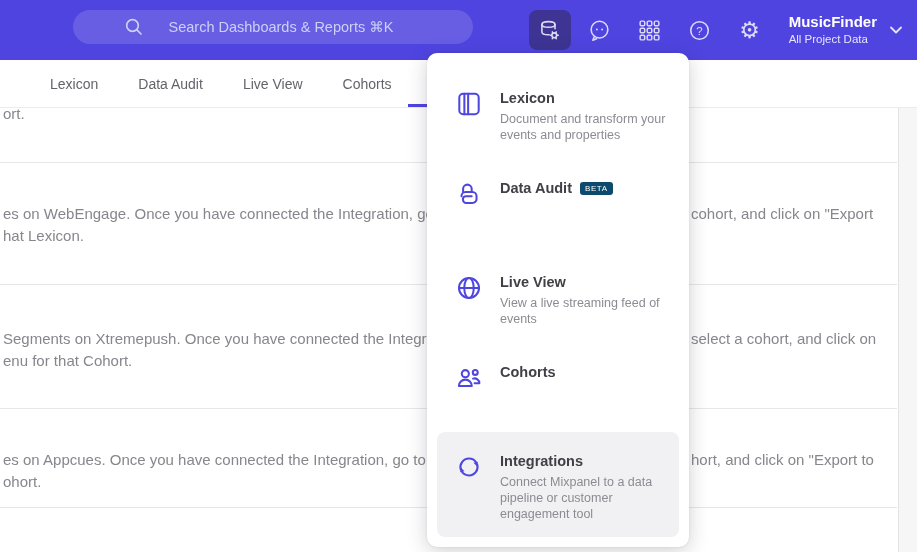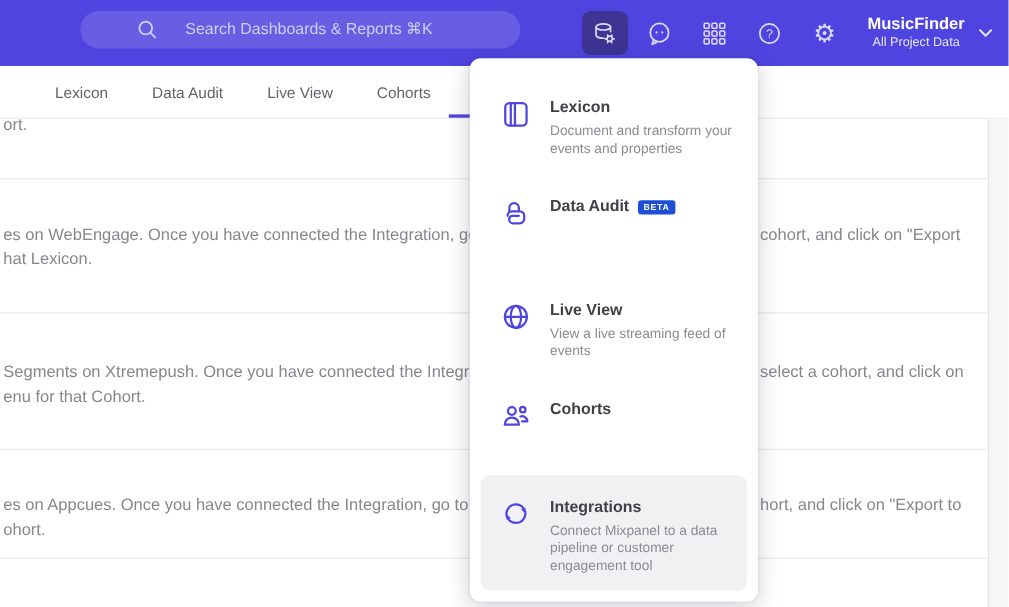--- a/index.html
+++ b/index.html
@@ -33,21 +33,21 @@
   }
   .icon-btn {
     width:42px; height:40px; border-radius:8px;
     display:flex; align-items:center; justify-content:center;
     cursor:pointer;
   }
   .icon-btn.active { background:#3d3494; }
   .gear-glyph { font-size:23px; color:#dcdaf8; line-height:1; }
 
   .project-switcher {
-    display:flex; align-items:center; gap:12px; margin-left:10px; cursor:pointer;text-align:center;
+    display:flex; align-items:center; gap:12px; margin-left:10px; cursor:pointer;
   }
   .project-meta { display:flex; flex-direction:column; line-height:1.25; }
   .project-name { color:#ffffff; font-weight:bold; font-size:15px; }
   .project-scope { color:#e6e4fb; font-weight:normal; font-size:11.5px; }
 
   
   .tabbar {
     position:absolute; left:0; top:60px; width:917px; height:48px;
     background:#ffffff; border-bottom:1px solid #ececee; z-index:1;
   }
@@ -74,21 +74,21 @@
     position:absolute; left:427px; top:53px; width:262px; height:494px;
     background:#ffffff; border-radius:10px; z-index:10;
     box-shadow:0 4px 20px rgba(40,40,60,0.22), 0 0 2px rgba(40,40,60,0.12);
   }
   .menu-item { position:absolute; left:0; display:flex; gap:17px; padding-left:28px; cursor:pointer; width:100%; }
   .menu-item .mi-icon { width:28px; height:28px; flex:0 0 28px; }
   .mi-text { display:flex; flex-direction:column; }
   .mi-title-row { display:flex; align-items:center; gap:8px; }
   .mi-title { font-size:14.5px; font-weight:bold; color:#404147; line-height:17px; }
   .mi-badge {
-    background:#1d4ed8; color:#ffffff; font-size:8px; font-weight:bold;
+    background:#0c4a6e; color:#ffffff; font-size:8px; font-weight:normal;
     letter-spacing:0.6px; padding:2.5px 5px; border-radius:3px; line-height:1;
   }
   .mi-desc { font-size:12.5px; color:#8b8c92; line-height:16px; margin-top:4px; max-width:180px; }
   .hover-rect {
     position:absolute; left:10px; top:379px; width:242px; height:105px;
     background:#f1f1f3; border-radius:8px; cursor:pointer;
   }
   svg { display:block; }
 </style>
 </head>

